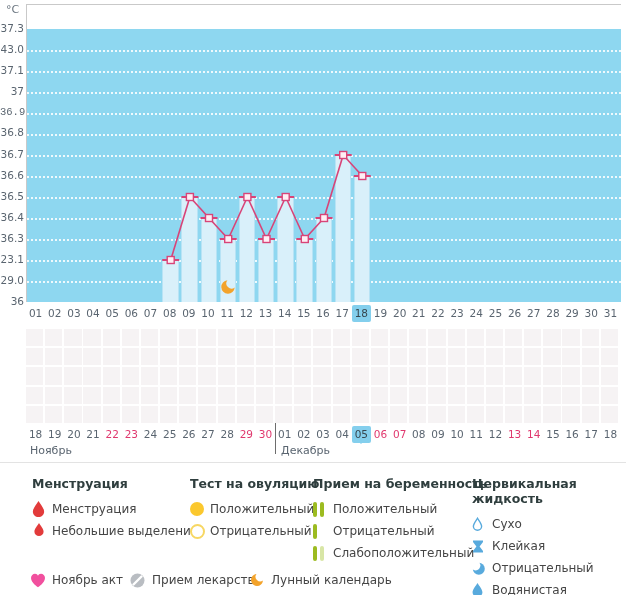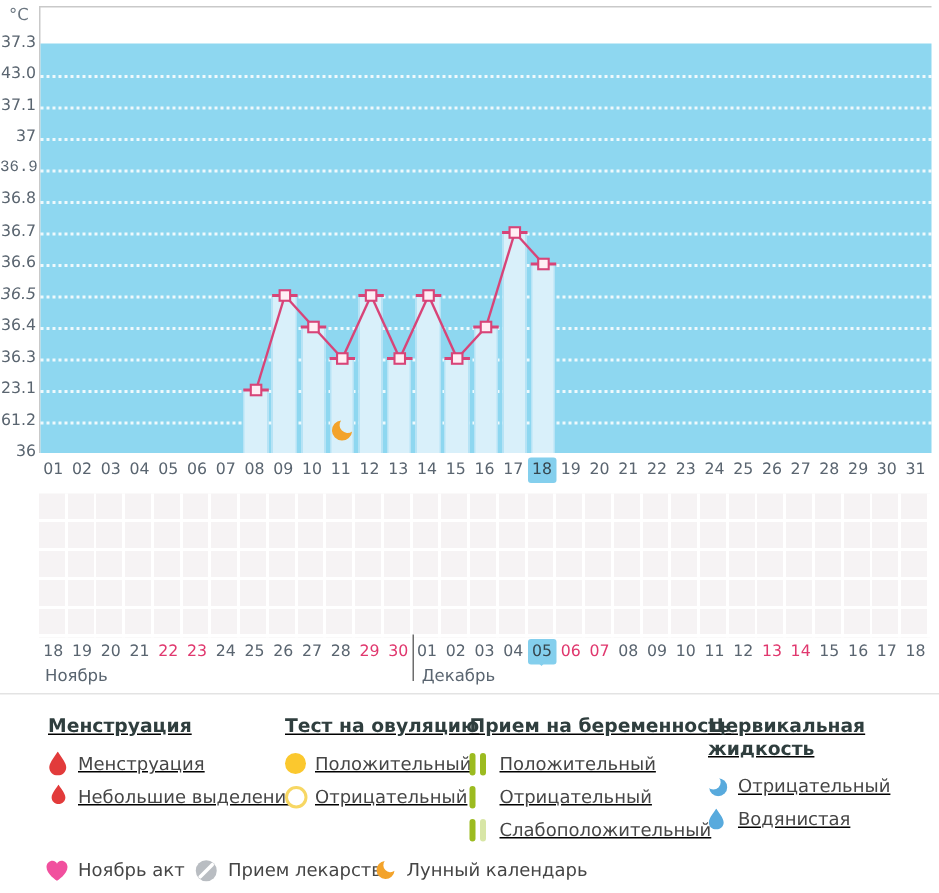--- a/index.html
+++ b/index.html
@@ -28,46 +28,46 @@
      border:4px solid transparent;border-top-color:#84cfed;}
   .sticker-grid{position:absolute;left:26px;top:329px;width:594px;height:96px;
      background-color:#f6f3f4;
      background-image:
        repeating-linear-gradient(to right, transparent 0px 17.2px, #ffffff 17.2px 19.16px),
        repeating-linear-gradient(to bottom, transparent 0px 17.2px, #ffffff 17.2px 19.2px);}
   .month-divider{position:absolute;width:1px;background:#6d6d6d;top:423px;height:31px;}
   .monthlabel{position:absolute;top:444px;font-size:11px;color:#5a6570;}
   .legend-sep{position:absolute;left:0;top:462px;width:626px;height:0;border-top:1px solid #e3e3e3;}
   
-  .leg-col{position:absolute;top:476px;text-decoration:underline;}
+  .leg-col{position:absolute;top:476px;}
   .leg-head{font-size:12.5px;font-weight:bold;color:#2f3e3e;margin-bottom:7px;}
   .leg-item{display:flex;align-items:center;height:22px;font-size:12px;color:#454545;}
   .leg-ic{width:20px;display:flex;justify-content:flex-start;align-items:center;flex:0 0 20px;}
   .extra-item{position:absolute;top:570px;display:flex;align-items:center;height:20px;
      font-size:12px;color:#454545;}
   .extra-item .leg-ic{flex:0 0 22px;}
 </style>
 </head>
 <body>
 
 <div class="ylabel">°C</div>
 <div id="yticks">
     <div class="ytick" style="top: 22px;">37.3</div>
     <div class="ytick" style="top: 43px;">43.0</div>
     <div class="ytick" style="top: 64px;">37.1</div>
     <div class="ytick" style="top: 85px;">37</div>
     <div class="ytick" style="top: 106px; font-family: Liberation Mono, monospace;">36.9</div>
     <div class="ytick" style="top: 126px; text-align: right;">36.8</div>
     <div class="ytick" style="top: 148px; margin-left: 19px;">36.7</div>
     <div class="ytick" style="top: 169px;">36.6</div>
-    <div class="ytick" style="top: 190px; font-style: italic;">36.5</div>
+    <div class="ytick" style="top: 190px;">36.5</div>
     <div class="ytick" style="top: 211px;">36.4</div>
     <div class="ytick" style="top: 232px;">36.3</div>
     <div class="ytick" style="top: 253px;">23.1</div>
-    <div class="ytick" style="top: 274px;">61.2</div>
+    <div class="ytick" style="top: 274px;">29.0</div>
     <div class="ytick" style="top: 295px;">36</div>
   </div>
 
 <div class="plot">
   <div class="bluezone"></div>
   <div id="gridlines">
       <div class="gridline" style="top: 45px;"></div>
       <div class="gridline" style="top: 66px;"></div>
       <div class="gridline" style="top: 87px;"></div>
       <div class="gridline" style="top: 108px;"></div>
@@ -261,20 +261,36 @@
           <span style="display:inline-block;width:4px;height:15px;border-radius:2px;background:#9cbb20;margin-right:3px;"></span>
           <span style="display:inline-block;width:4px;height:15px;border-radius:2px;background:#d8e6a6;margin-right:3px;"></span>
         </span>
         <span>Слабоположительный</span>
       </div>
     </div>
     <div class="leg-col" style="left: 472px;">
       <div class="leg-head">Цервикальная жидкость</div>
       <div class="leg-item">
         <span class="leg-ic">
+          <svg width="11" height="14" viewBox="0 0 12 17">
+            <path d="M6 1.5C4.5 4.2 1 8.2 1 11.3 1 13.9 3.2 16 6 16s5-2.1 5-4.7C11 8.2 7.5 4.2 6 1.5Z" fill="#fff" stroke="#58aadd" stroke-width="1.7"></path>
+          </svg>
+        </span>
+        <span>Сухо</span>
+      </div>
+      <div class="leg-item">
+        <span class="leg-ic">
+          <svg width="12" height="13" viewBox="0 0 12 13">
+            <path d="M1 .5h10v1.4L7.6 6.5 11 11.1v1.4H1v-1.4l3.4-4.6L1 1.9Z" fill="#58aadd"></path>
+          </svg>
+        </span>
+        <span>Клейкая</span>
+      </div>
+      <div class="leg-item">
+        <span class="leg-ic">
           <svg width="13" height="13" viewBox="0 0 13 13">
             <circle cx="6.8" cy="6.8" r="6" fill="#58aadd"></circle>
             <circle cx="3.6" cy="3.6" r="4.8" fill="#fff"></circle>
           </svg>
         </span>
         <span>Отрицательный</span>
       </div>
       <div class="leg-item">
         <span class="leg-ic">
           <svg width="11" height="14" viewBox="0 0 12 17">

